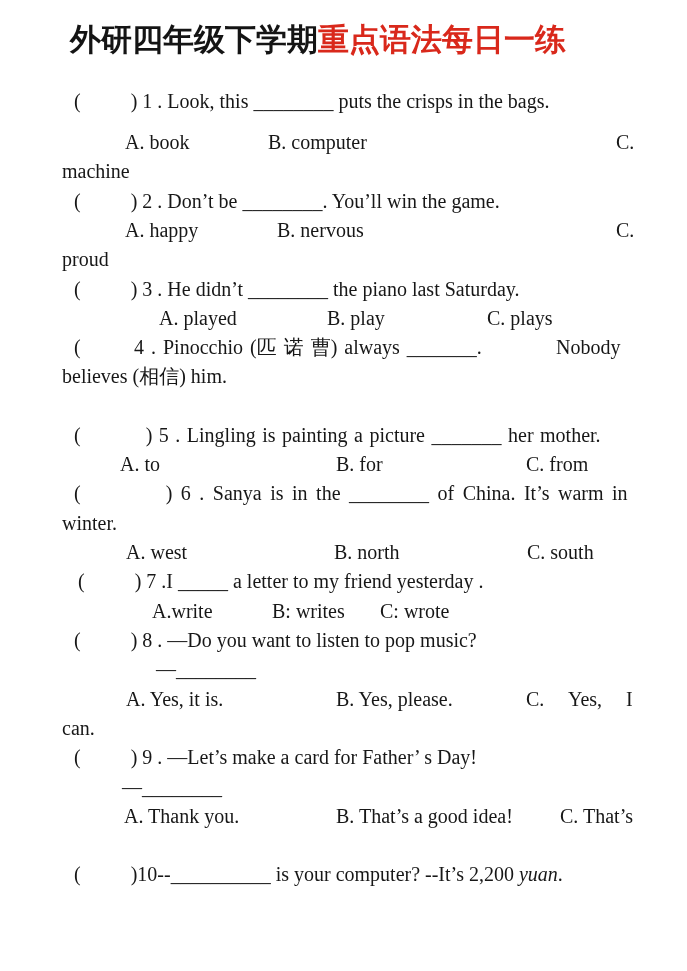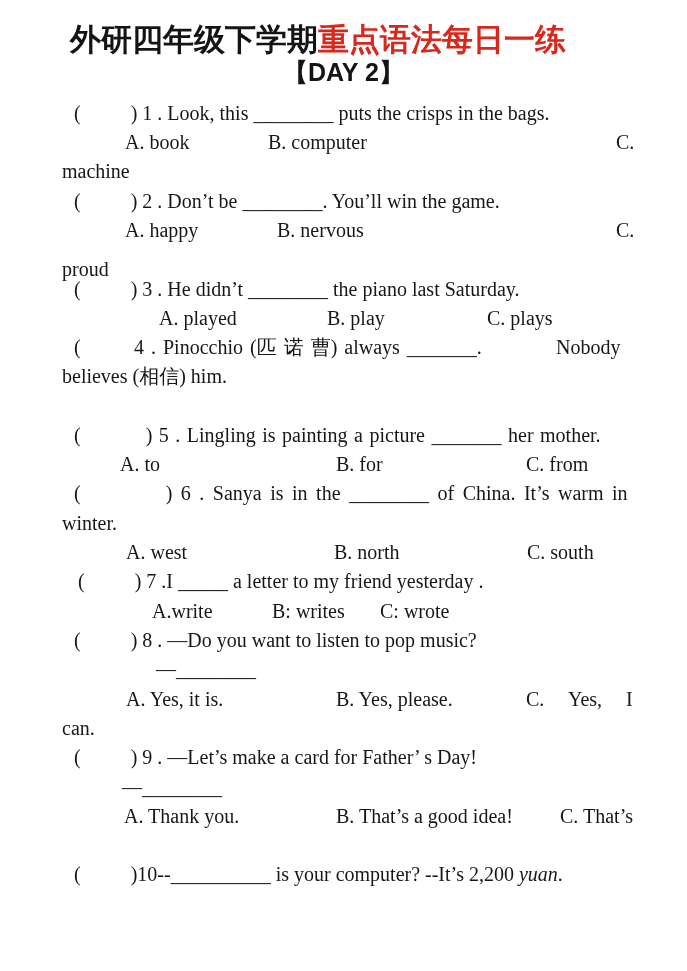--- a/index.html
+++ b/index.html
@@ -12,22 +12,22 @@
   .day-line{position:absolute;top:57px;left:0;width:687px;text-align:center;
     font-family:"Liberation Sans","DejaVu Sans",sans-serif;font-weight:bold;
     font-size:25px;line-height:30px;color:#141414;white-space:pre;}
 
   .row{position:absolute;left:0;width:687px;height:27px;
     font-family:"Liberation Serif","DejaVu Serif",serif;
     font-size:20px;line-height:26px;color:#171717;white-space:pre;}
   .seg{position:absolute;top:0;white-space:pre;}
   .it{font-style:italic;}
 
-  #r1{top:100px}  #r2{top:129px}  #r3{top:158px}  #r4{top:188px}  #r5{top:217px}
-  #r6{top:256px}  #r7{top:276px}  #r8{top:305px}  #r9{top:334px}  #r10{top:363px}
+  #r1{top:88px}  #r2{top:129px}  #r3{top:158px}  #r4{top:188px}  #r5{top:217px}
+  #r6{top:246px}  #r7{top:276px}  #r8{top:305px}  #r9{top:334px}  #r10{top:363px}
   #r11{top:393px} #r12{top:422px} #r13{top:451px} #r14{top:480px} #r15{top:510px}
   #r16{top:539px} #r17{top:568px} #r18{top:598px} #r19{top:627px} #r20{top:656px}
   #r21{top:686px} #r22{top:715px} #r23{top:744px} #r24{top:774px} #r25{top:803px}
   #r26{top:832px} #r27{top:861px;padding-left:74px}
 
   #r1 .s1{left:74px}
   #r2 .sa{left:125px} #r2 .sb{left:268px} #r2 .sc{left:616px}
   #r3 .s1{left:62px}
   #r4 .s1{left:74px}
   #r5 .sa{left:125px} #r5 .sb{left:277px} #r5 .sc{left:616px}
@@ -53,21 +53,20 @@
   #r24 .s1{left:122px}
   #r25 .sa{left:124px} #r25 .sb{left:336px} #r25 .sc{left:560px}
   #r26 .s1{left:62px}
 </style>
 </head>
 <body>
 
 <div id="page">
 
   <div class="title-line"><span>外研四年级下学期</span><span class="red">重点语法每日一练</span></div>
-  <div class="day-line">【DAY 2】</div>
 
   <div class="row" id="r1"><span class="seg s1">(          ) 1 . Look, this ________ puts the crisps in the bags.</span></div>
   <div class="row" id="r2"><span class="seg sa">A. book</span><span class="seg sb">B. computer</span><span class="seg sc">C.</span></div>
   <div class="row" id="r3"><span class="seg s1">machine</span></div>
 
   <div class="row" id="r4"><span class="seg s1">(          ) 2 . Don’t be ________. You’ll win the game.</span></div>
   <div class="row" id="r5"><span class="seg sa">A. happy</span><span class="seg sb">B. nervous</span><span class="seg sc">C.</span></div>
   <div class="row" id="r6"><span class="seg s1">proud</span></div>
 
   <div class="row" id="r7"><span class="seg s1">(          ) 3 . He didn’t ________ the piano last Saturday.</span></div>

